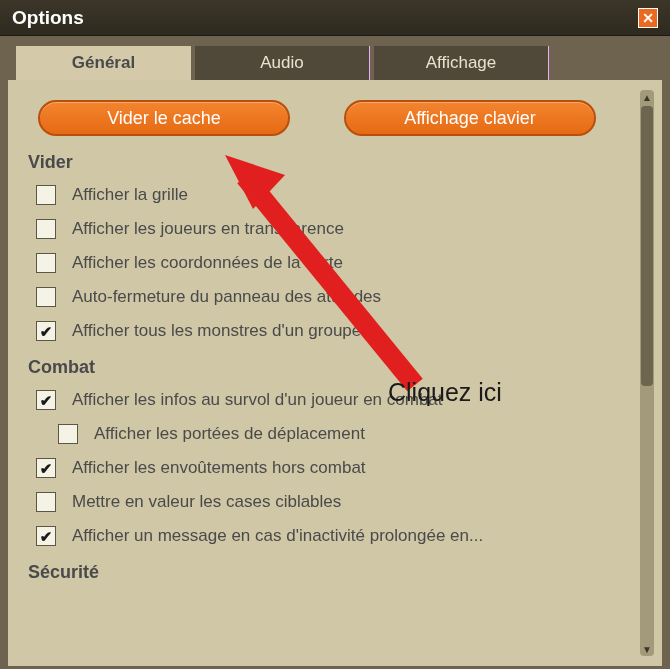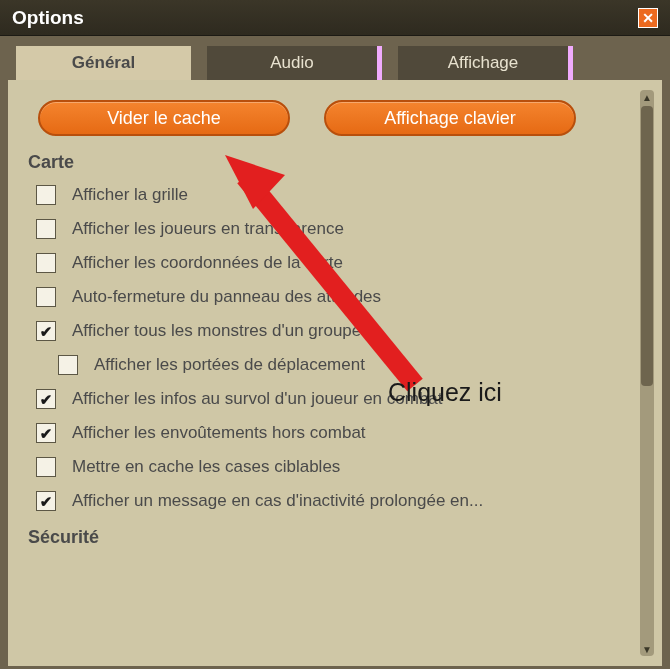--- a/index.html
+++ b/index.html
@@ -27,31 +27,31 @@
     background: #ec6a1f;
     border: 1px solid #fff;
     color: #fff;
     display: flex; align-items: center; justify-content: center;
     font-weight: bold; font-size: 14px;
     cursor: pointer;
   }
   .tabs {
     display: flex;
     padding: 10px 16px 0 16px;
-    gap: 16px;
+    gap: 4px;
     background: #6d634e;
   }
   .tab {
     flex: 1;
     max-width: 175px;
     height: 34px;
     display: flex; align-items: center; justify-content: center;
     font-size: 17px;
     cursor: pointer;
-    border-right: 5px solid #f0abfc;
+    border-right: 1px solid #f0abfc;
   }
   .tab.active {
     background: #d4c9a8;
     color: #4a4a4a;
     font-weight: bold;
     border-right: none;
   }
   .tab.inactive {
     background: #50493a;
     color: #e8e2cf;
@@ -63,21 +63,21 @@
     position: relative;
     padding: 20px 28px 12px 20px;
   }
   .scroll-area {
     height: 100%;
     overflow: hidden;
     position: relative;
   }
   .button-row {
     display: flex;
-    gap: 34px;
+    gap: 54px;
     margin: 0 0 16px 10px;
   }
   .pill-btn {
     background: linear-gradient(to bottom, #f4842e, #e66a14);
     border: 2px solid #b84f0c;
     border-radius: 20px;
     color: #fff;
     font-size: 18px;
     height: 36px;
     padding: 0 30px;
@@ -169,21 +169,21 @@
   </div>
 
   <div class="panel">
     <div class="scroll-area">
 
       <div class="button-row">
         <button class="pill-btn">Vider le cache</button>
         <button class="pill-btn">Affichage clavier</button>
       </div>
 
-      <div class="section-heading">Carte</div>
+      <div class="section-heading">Vider</div>
 
       <div class="option-row">
         <div class="checkbox"></div>
         <span class="option-label">Afficher la grille</span>
       </div>
       <div class="option-row">
         <div class="checkbox"></div>
         <span class="option-label">Afficher les joueurs en transparence</span>
       </div>
       <div class="option-row">
@@ -192,36 +192,37 @@
       </div>
       <div class="option-row">
         <div class="checkbox"></div>
         <span class="option-label">Auto-fermeture du panneau des attitudes</span>
       </div>
       <div class="option-row">
         <div class="checkbox checked"></div>
         <span class="option-label">Afficher tous les monstres d'un groupe</span>
       </div>
 
-
+      <div class="section-heading">Combat</div>
+
+      <div class="option-row">
+        <div class="checkbox checked"></div>
+        <span class="option-label">Afficher les infos au survol d'un joueur en combat</span>
+      </div>
       <div class="option-row indent">
         <div class="checkbox"></div>
         <span class="option-label">Afficher les portées de déplacement</span>
       </div>
       <div class="option-row">
         <div class="checkbox checked"></div>
-        <span class="option-label">Afficher les infos au survol d'un joueur en combat</span>
-      </div>
-      <div class="option-row">
-        <div class="checkbox checked"></div>
         <span class="option-label">Afficher les envoûtements hors combat</span>
       </div>
       <div class="option-row">
         <div class="checkbox"></div>
-        <span class="option-label">Mettre en cache les cases ciblables</span>
+        <span class="option-label">Mettre en valeur les cases ciblables</span>
       </div>
       <div class="option-row">
         <div class="checkbox checked"></div>
         <span class="option-label">Afficher un message en cas d'inactivité prolongée en...</span>
       </div>
 
       <div class="section-heading">Sécurité</div>
 
     </div>
 

